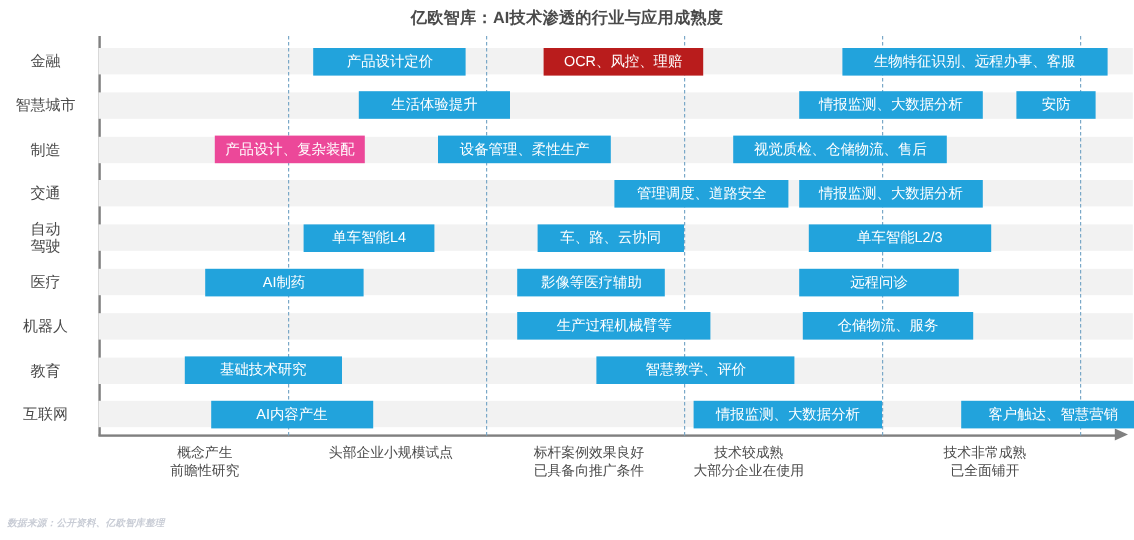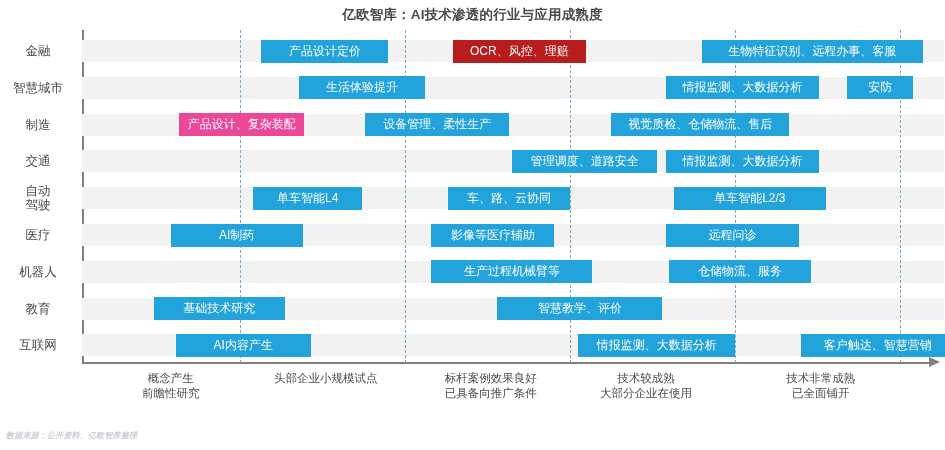--- a/index.html
+++ b/index.html
@@ -204,17 +204,17 @@
     <div class="bar" style="left: 154.2px; width: 130.35px; top: 297.1px; background: rgb(34, 163, 220);">基础技术研究</div>
     <div class="bar" style="left: 497.4px; width: 165px; top: 297.1px; background: rgb(34, 163, 220);">智慧教学、评价</div>
     <div class="bar" style="left: 175.65px; width: 135.3px; top: 333.9px; background: rgb(34, 163, 220);">AI内容产生</div>
     <div class="bar" style="left: 578.25px; width: 156.75px; top: 333.9px; background: rgb(34, 163, 220);">情报监测、大数据分析</div>
     <div class="bar" style="left: 801px; width: 153.45px; top: 333.9px; background: rgb(34, 163, 220);">客户触达、智慧营销</div>
   </div>
 <div id="stage-labels-layer">
     <div class="stage-label" style="width: 170px; left: 85.7px;"><div>概念产生</div><div>前瞻性研究</div></div>
     <div class="stage-label" style="width: 170px; left: 240.8px;"><div>头部企业小规模试点</div></div>
     <div class="stage-label" style="width: 170px; left: 405.8px;"><div>标杆案例效果良好</div><div>已具备向推广条件</div></div>
-    <div class="stage-label" style="width: 170px; left: 561px;"><div>技术较成熟</div><div>大部分企业在使用</div></div>
+    <div class="stage-label" style="width: 170px; left: 539px;"><div>技术较成熟</div><div>大部分企业在使用</div></div>
     <div class="stage-label" style="width: 170px; left: 735.8px;"><div>技术非常成熟</div><div>已全面铺开</div></div>
   </div>
 
 <div id="source-note">数据来源：公开资料、亿欧智库整理</div>
 
 </body></html>

